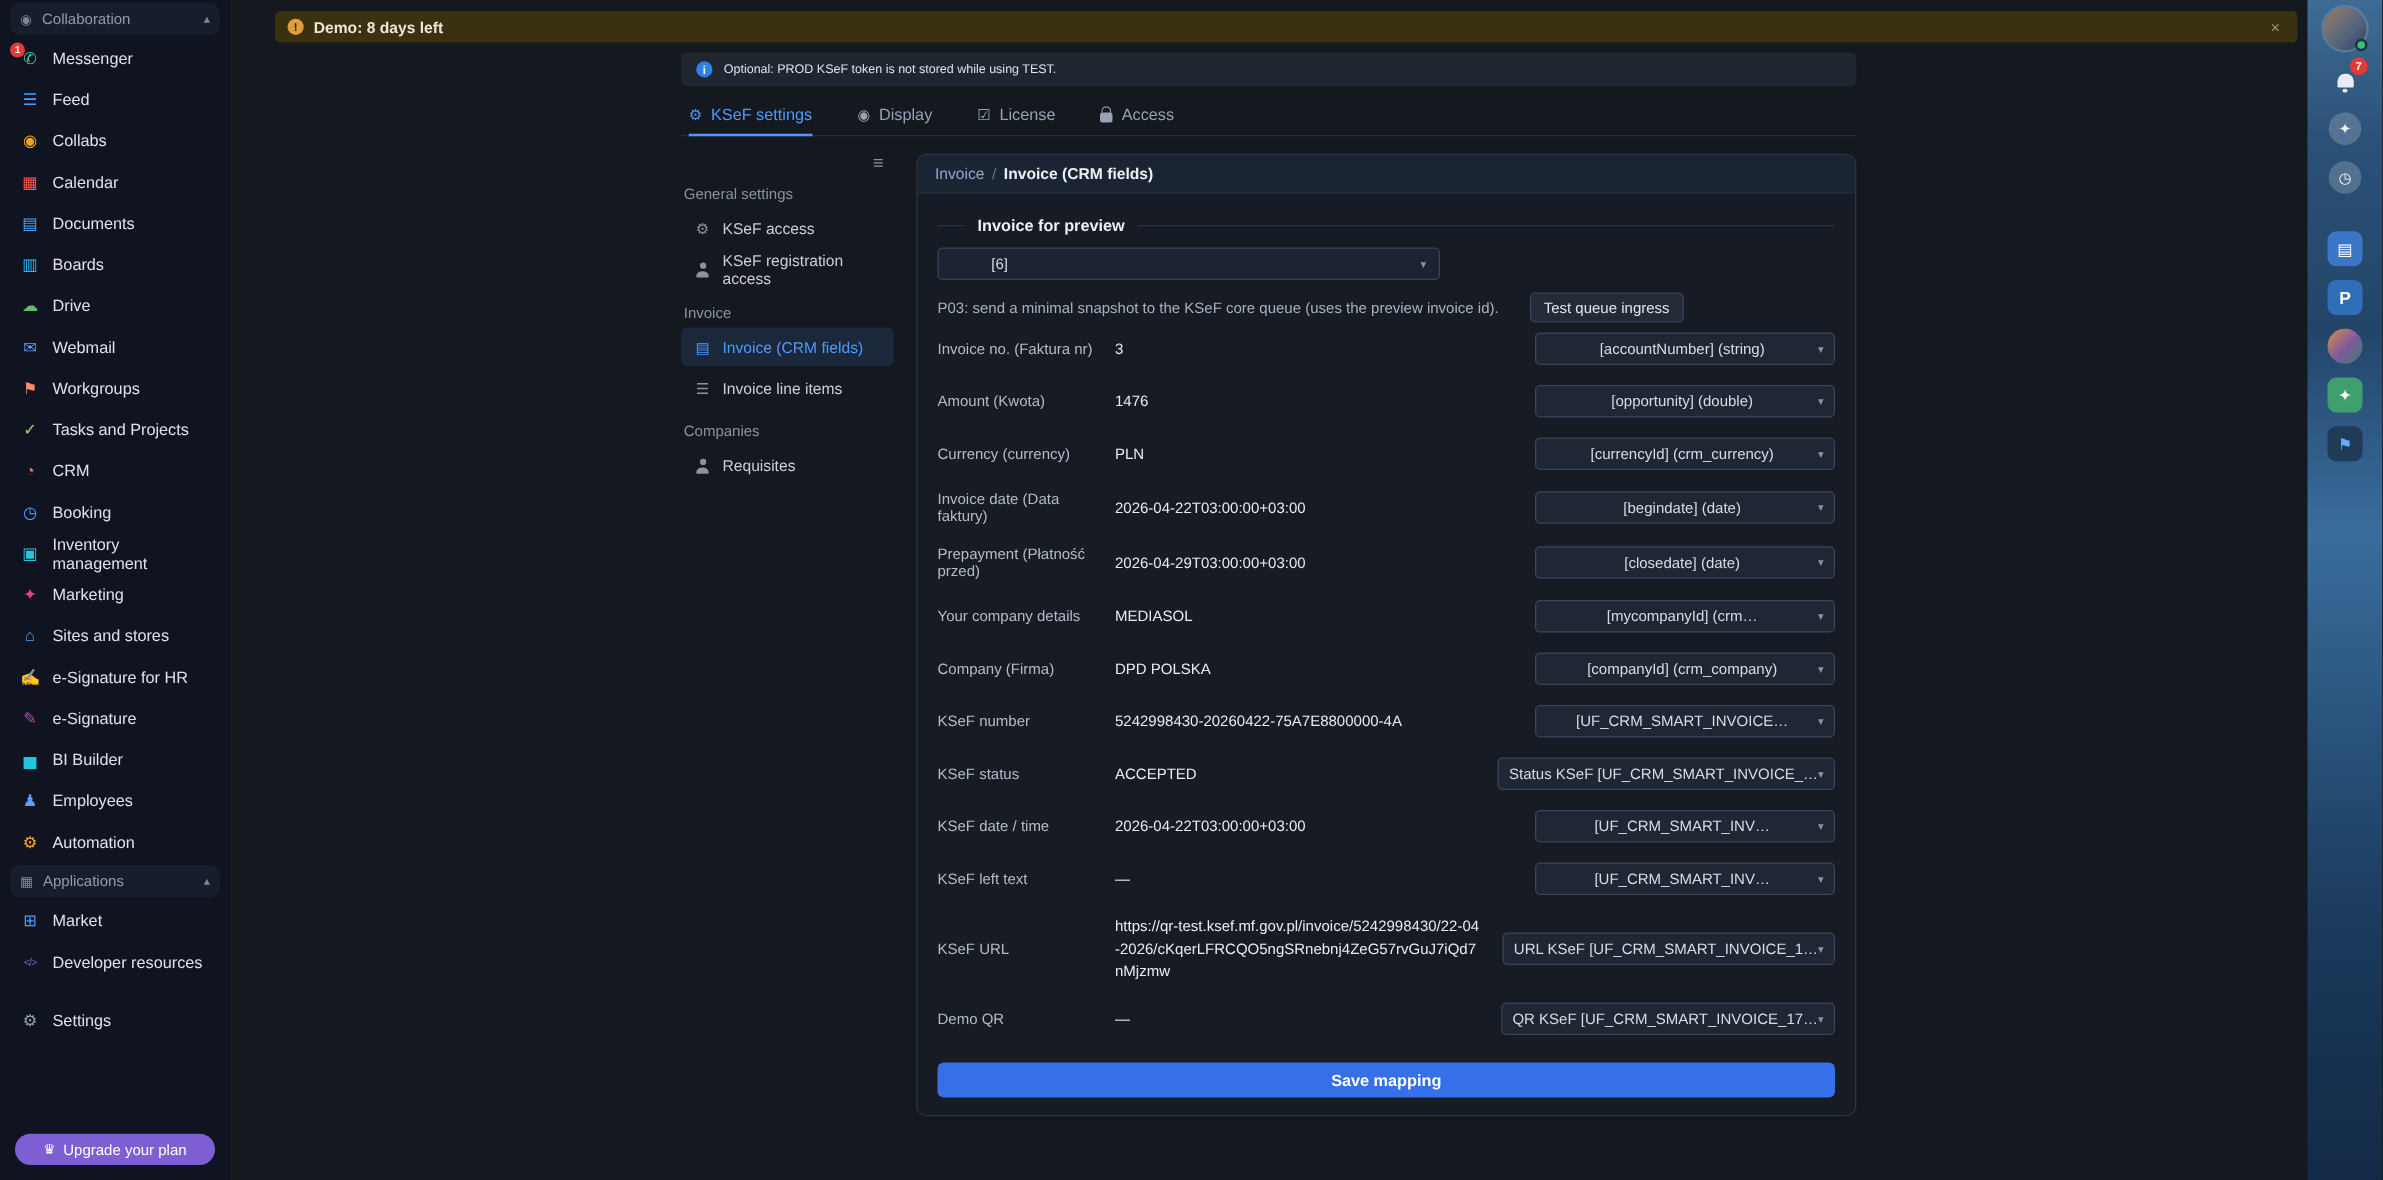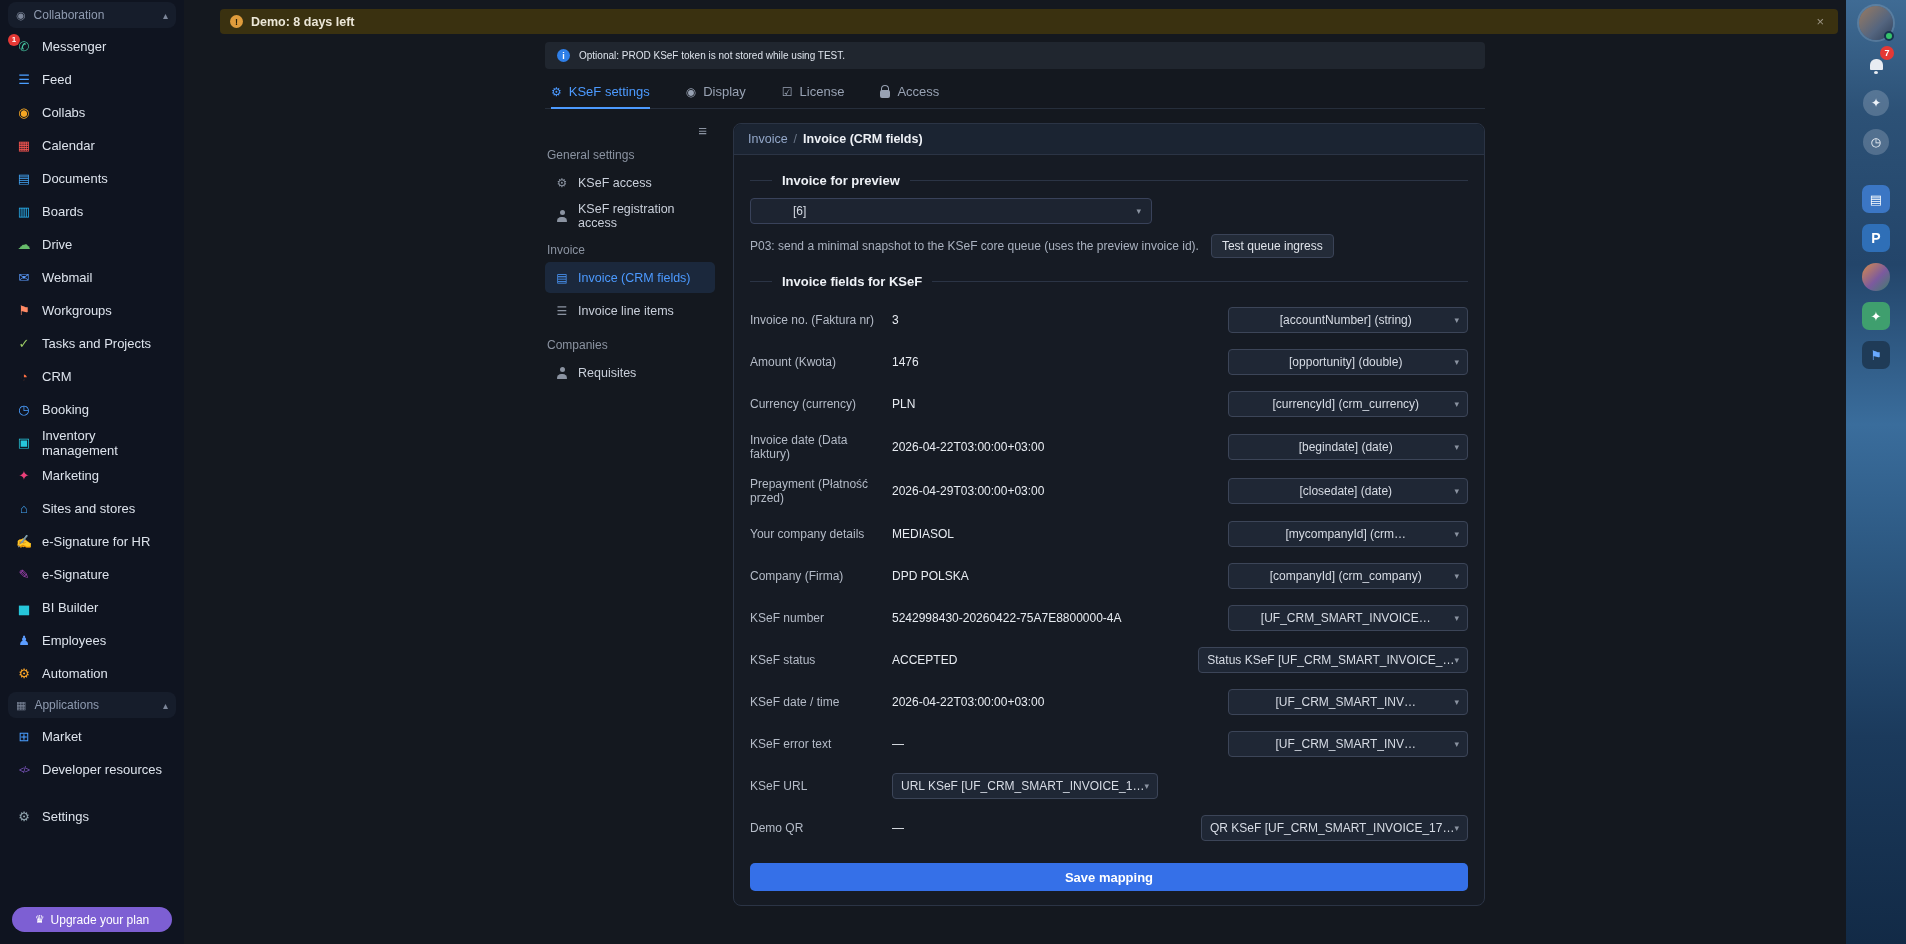--- a/index.html
+++ b/index.html
@@ -86,21 +86,21 @@
   .panel-body { padding:2px 16px 14px; }
   .sec-div { display:flex; align-items:center; gap:10px; margin:16px 0 10px; }
   .sec-div .l { height:1px; background:#2b3445; flex:1; }
   .sec-div .l.short { flex:0 0 22px; }
   .sec-title { color:#eef1f6; font-size:13px; font-weight:bold; white-space:nowrap;text-align:right; }
 
   .preview-select { width:402px; height:26px; background:#1d2431; border:1px solid #39425a;
     border-radius:4px; display:flex; align-items:center; padding:0 10px 0 42px; color:#d7dce5;
     font-size:12px; cursor:pointer; }
   .sel-chev { margin-left:auto; color:#8b93a1; font-size:9px; }
-  .hint-row { display:flex; align-items:center; gap:12px; margin-top:10px; }
+  .hint-row { display:flex; align-items:center; gap:25px; margin-top:10px; }
   .hint { color:#a9b1bf; font-size:12px; }
   .ghost-btn { background:#232b38; border:1px solid #3a4357; color:#dfe3ea; font-size:12px;
     border-radius:4px; padding:4px 10px; cursor:pointer; white-space:nowrap; font-family:inherit; }
 
   .frow { display:flex; align-items:center; padding:8px 0; }
   .flabel { flex:0 0 142px; font-size:12px; color:#b4bbc7; padding-right:8px; }
   .fvalue { flex:1; font-size:12px; color:#e8ecf2; padding-right:16px; word-break:break-all; line-height:1.5; }
   .fselect { flex:0 0 240px; height:26px; background:#1f2735; border:1px solid #3c4558;
     border-radius:4px; display:flex; align-items:center; padding:0 8px; cursor:pointer; }
   .fsel-text { flex:1; text-align:center; font-size:12px; color:#d7dce5; white-space:nowrap;
@@ -341,25 +341,20 @@
             <div class="preview-select">
               <span>[6]</span>
               <span class="sel-chev">▾</span>
             </div>
 
             <div class="hint-row">
               <span class="hint">P03: send a minimal snapshot to the KSeF core queue (uses the preview invoice id).</span>
               <button class="ghost-btn">Test queue ingress</button>
             </div>
 
-            <div class="sec-div">
-              <span class="l short"></span>
-              <span class="sec-title">Invoice fields for KSeF</span>
-              <span class="l"></span>
-            </div>
 
             <div class="frow">
               <span class="flabel">Invoice no. (Faktura nr)</span>
               <span class="fvalue">3</span>
               <div class="fselect">
                 <span class="fsel-text">[accountNumber] (string)</span>
                 <span class="sel-chev">▾</span>
               </div>
             </div>
             <div class="frow">
@@ -430,29 +425,30 @@
             </div>
             <div class="frow">
               <span class="flabel">KSeF date / time</span>
               <span class="fvalue">2026-04-22T03:00:00+03:00</span>
               <div class="fselect">
                 <span class="fsel-text">[UF_CRM_SMART_INV…</span>
                 <span class="sel-chev">▾</span>
               </div>
             </div>
             <div class="frow">
-              <span class="flabel">KSeF error text</span>
+              <span class="flabel">KSeF left text</span>
               <span class="fvalue">—</span>
               <div class="fselect">
                 <span class="fsel-text">[UF_CRM_SMART_INV…</span>
                 <span class="sel-chev">▾</span>
               </div>
             </div>
             <div class="frow">
               <span class="flabel">KSeF URL</span>
+              <span class="fvalue">https://qr-test.ksef.mf.gov.pl/invoice/5242998430/22-04-2026/cKqerLFRCQO5ngSRnebnj4ZeG57rvGuJ7iQd7nMjzmw</span>
               <div class="fselect">
                 <span class="fsel-text">URL KSeF [UF_CRM_SMART_INVOICE_1…</span>
                 <span class="sel-chev">▾</span>
               </div>
             </div>
             <div class="frow">
               <span class="flabel">Demo QR</span>
               <span class="fvalue">—</span>
               <div class="fselect">
                 <span class="fsel-text">QR KSeF [UF_CRM_SMART_INVOICE_17…</span>

